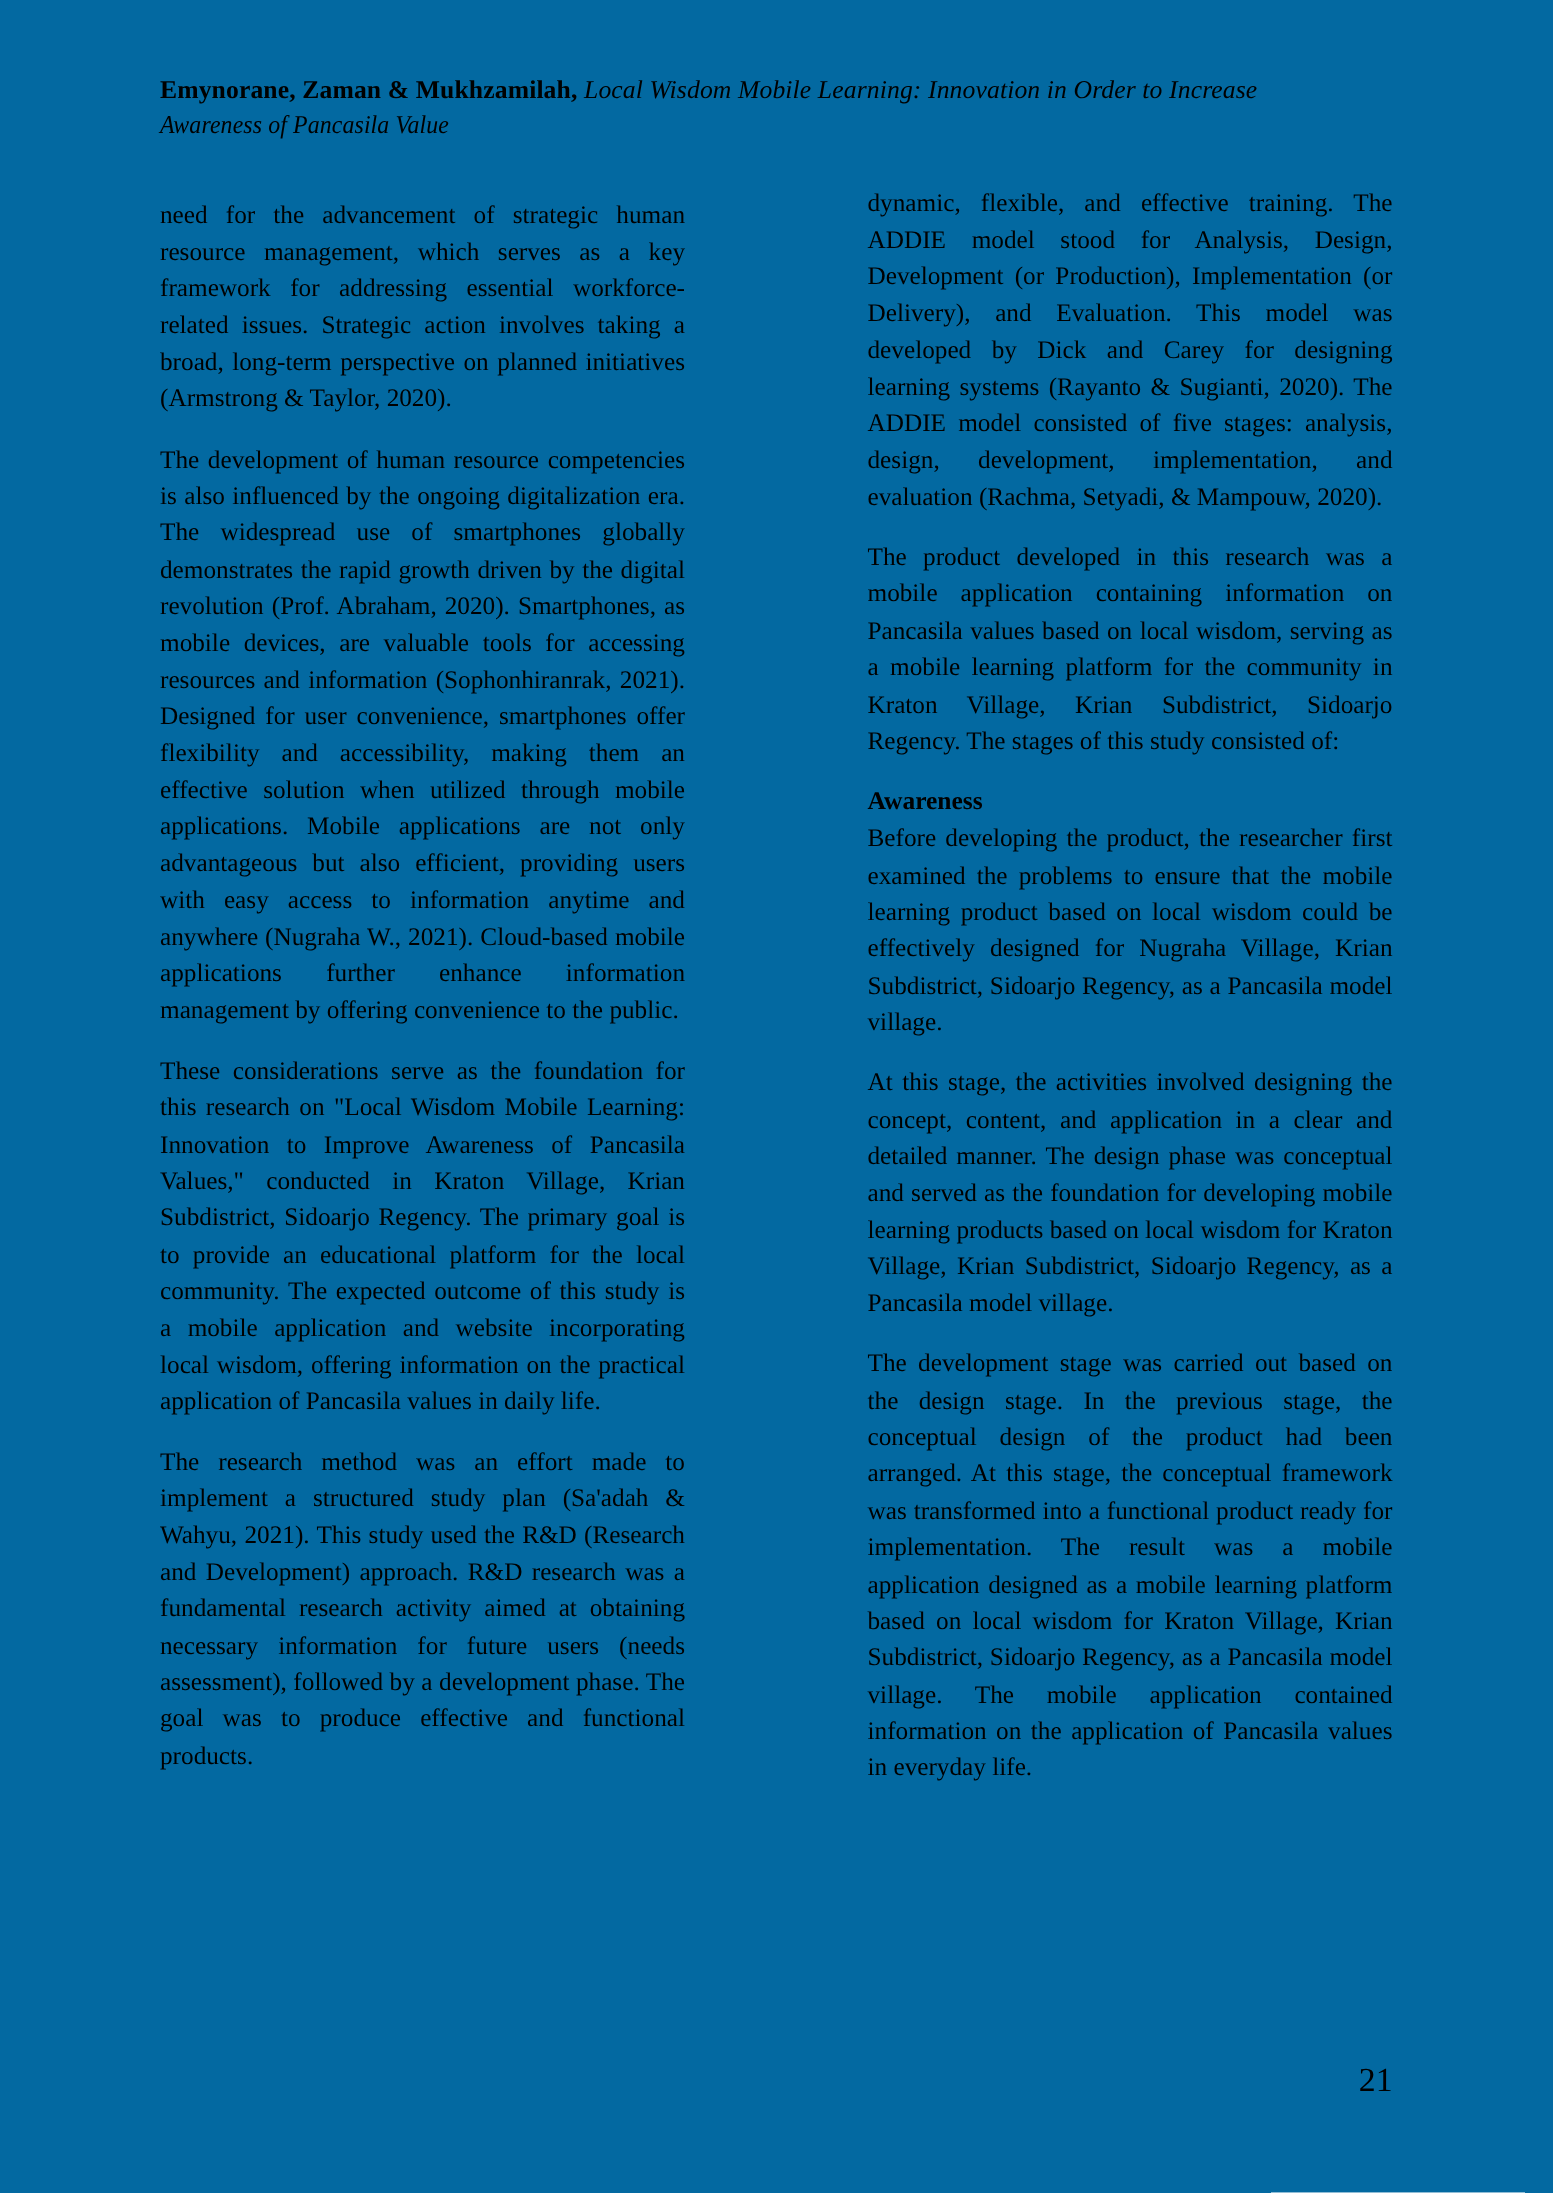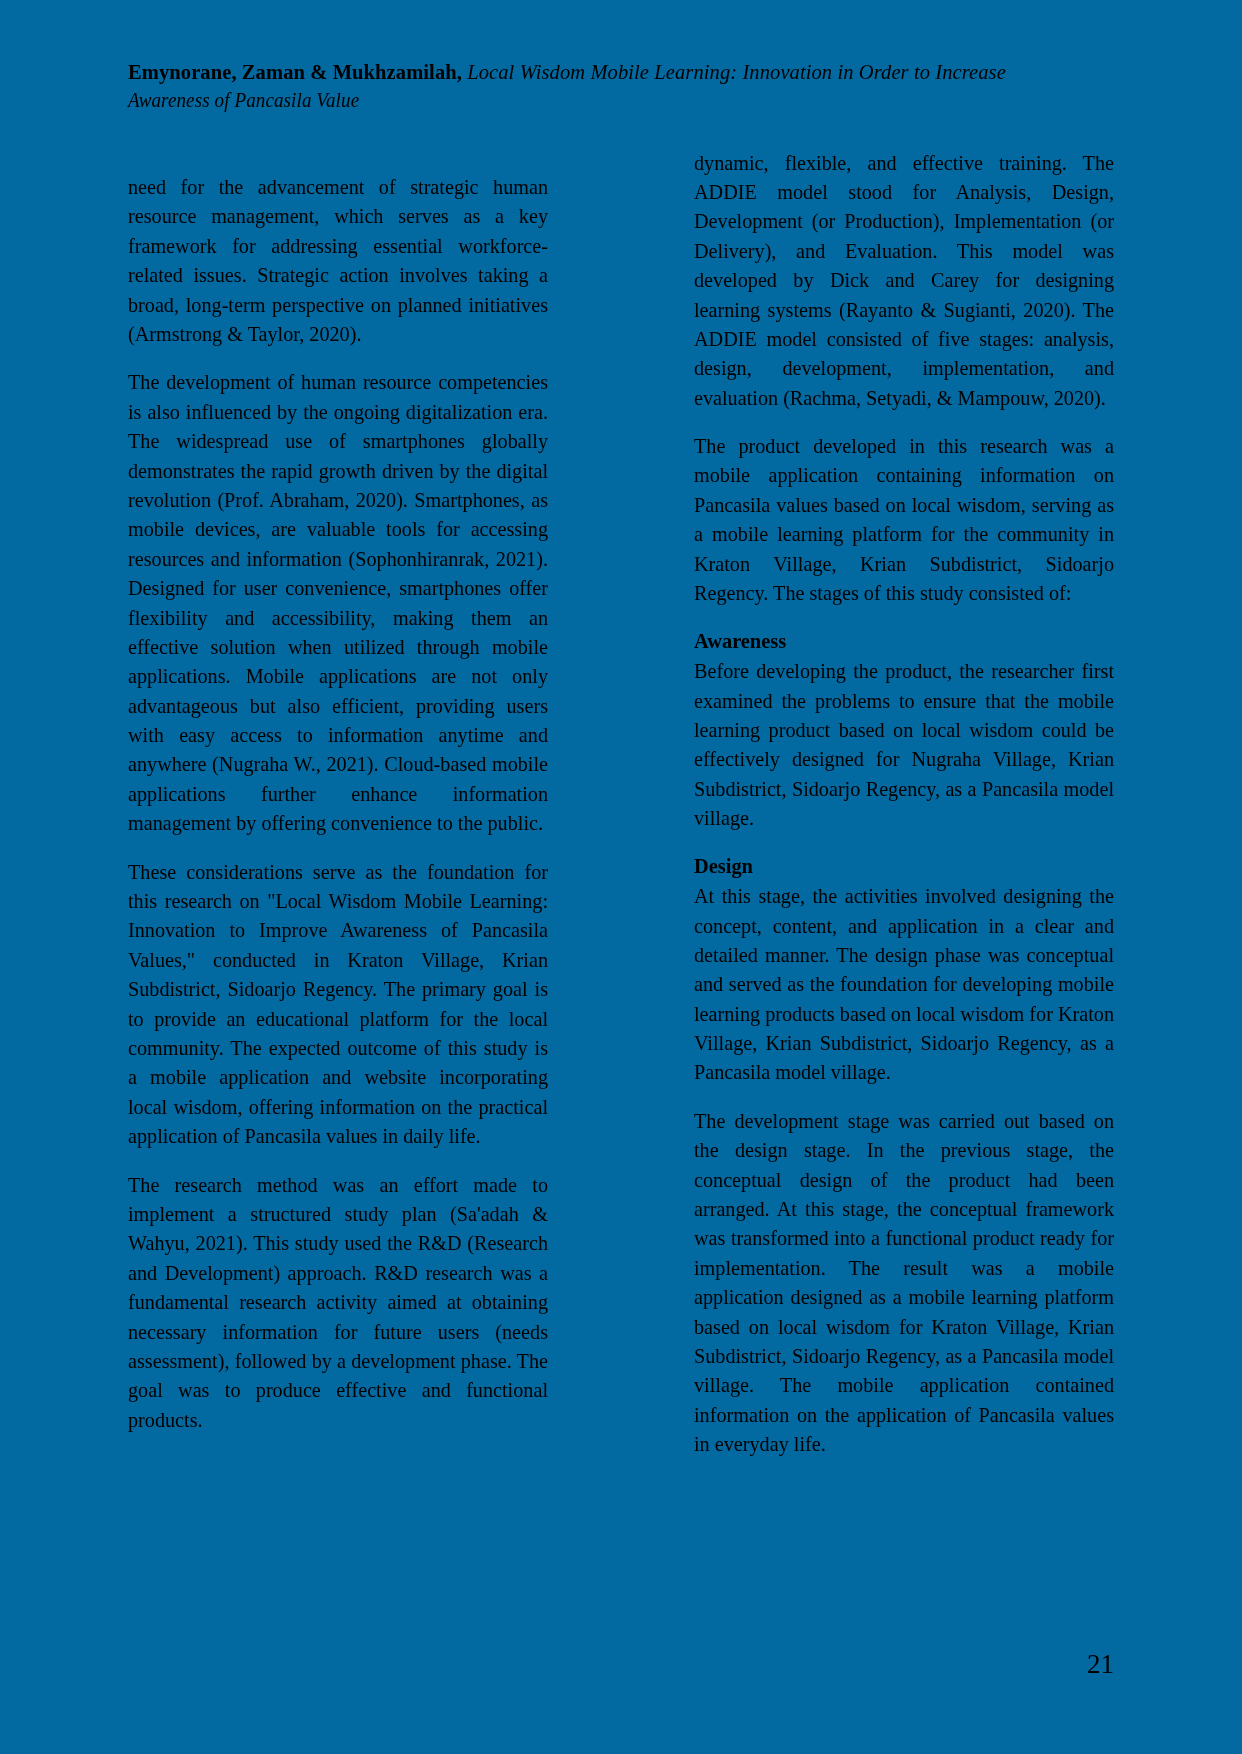--- a/index.html
+++ b/index.html
@@ -118,21 +118,20 @@
       </div>
 
       <div class="col">
 
         <p class="para">dynamic, flexible, and effective training. The ADDIE model stood for Analysis, Design, Development (or Production), Implementation (or Delivery), and Evaluation. This model was developed by Dick and Carey for designing learning systems (Rayanto &amp; Sugianti, 2020). The ADDIE model consisted of five stages: analysis, design, development, implementation, and evaluation (Rachma, Setyadi, &amp; Mampouw, 2020).</p>
         <p class="para">The product developed in this research was a mobile application containing information on Pancasila values based on local wisdom, serving as a mobile learning platform for the community in Kraton Village, Krian Subdistrict, Sidoarjo Regency. The stages of this study consisted of:</p>
 
         <h2 class="heading h-sub">Awareness</h2>
         <p class="para">Before developing the product, the researcher first examined the problems to ensure that the mobile learning product based on local wisdom could be effectively designed for Nugraha Village, Krian Subdistrict, Sidoarjo Regency, as a Pancasila model village.</p>
 
-        <h2 class="heading h-sub">Design</h2>
         <p class="para">At this stage, the activities involved designing the concept, content, and application in a clear and detailed manner. The design phase was conceptual and served as the foundation for developing mobile learning products based on local wisdom for Kraton Village, Krian Subdistrict, Sidoarjo Regency, as a Pancasila model village.</p>
 
         <p class="para">The development stage was carried out based on the design stage. In the previous stage, the conceptual design of the product had been arranged. At this stage, the conceptual framework was transformed into a functional product ready for implementation. The result was a mobile application designed as a mobile learning platform based on local wisdom for Kraton Village, Krian Subdistrict, Sidoarjo Regency, as a Pancasila model village. The mobile application contained information on the application of Pancasila values in everyday life.</p>
 
       </div>
 
     </div>
   </div>
 
   <div class="pagenum">21</div>

